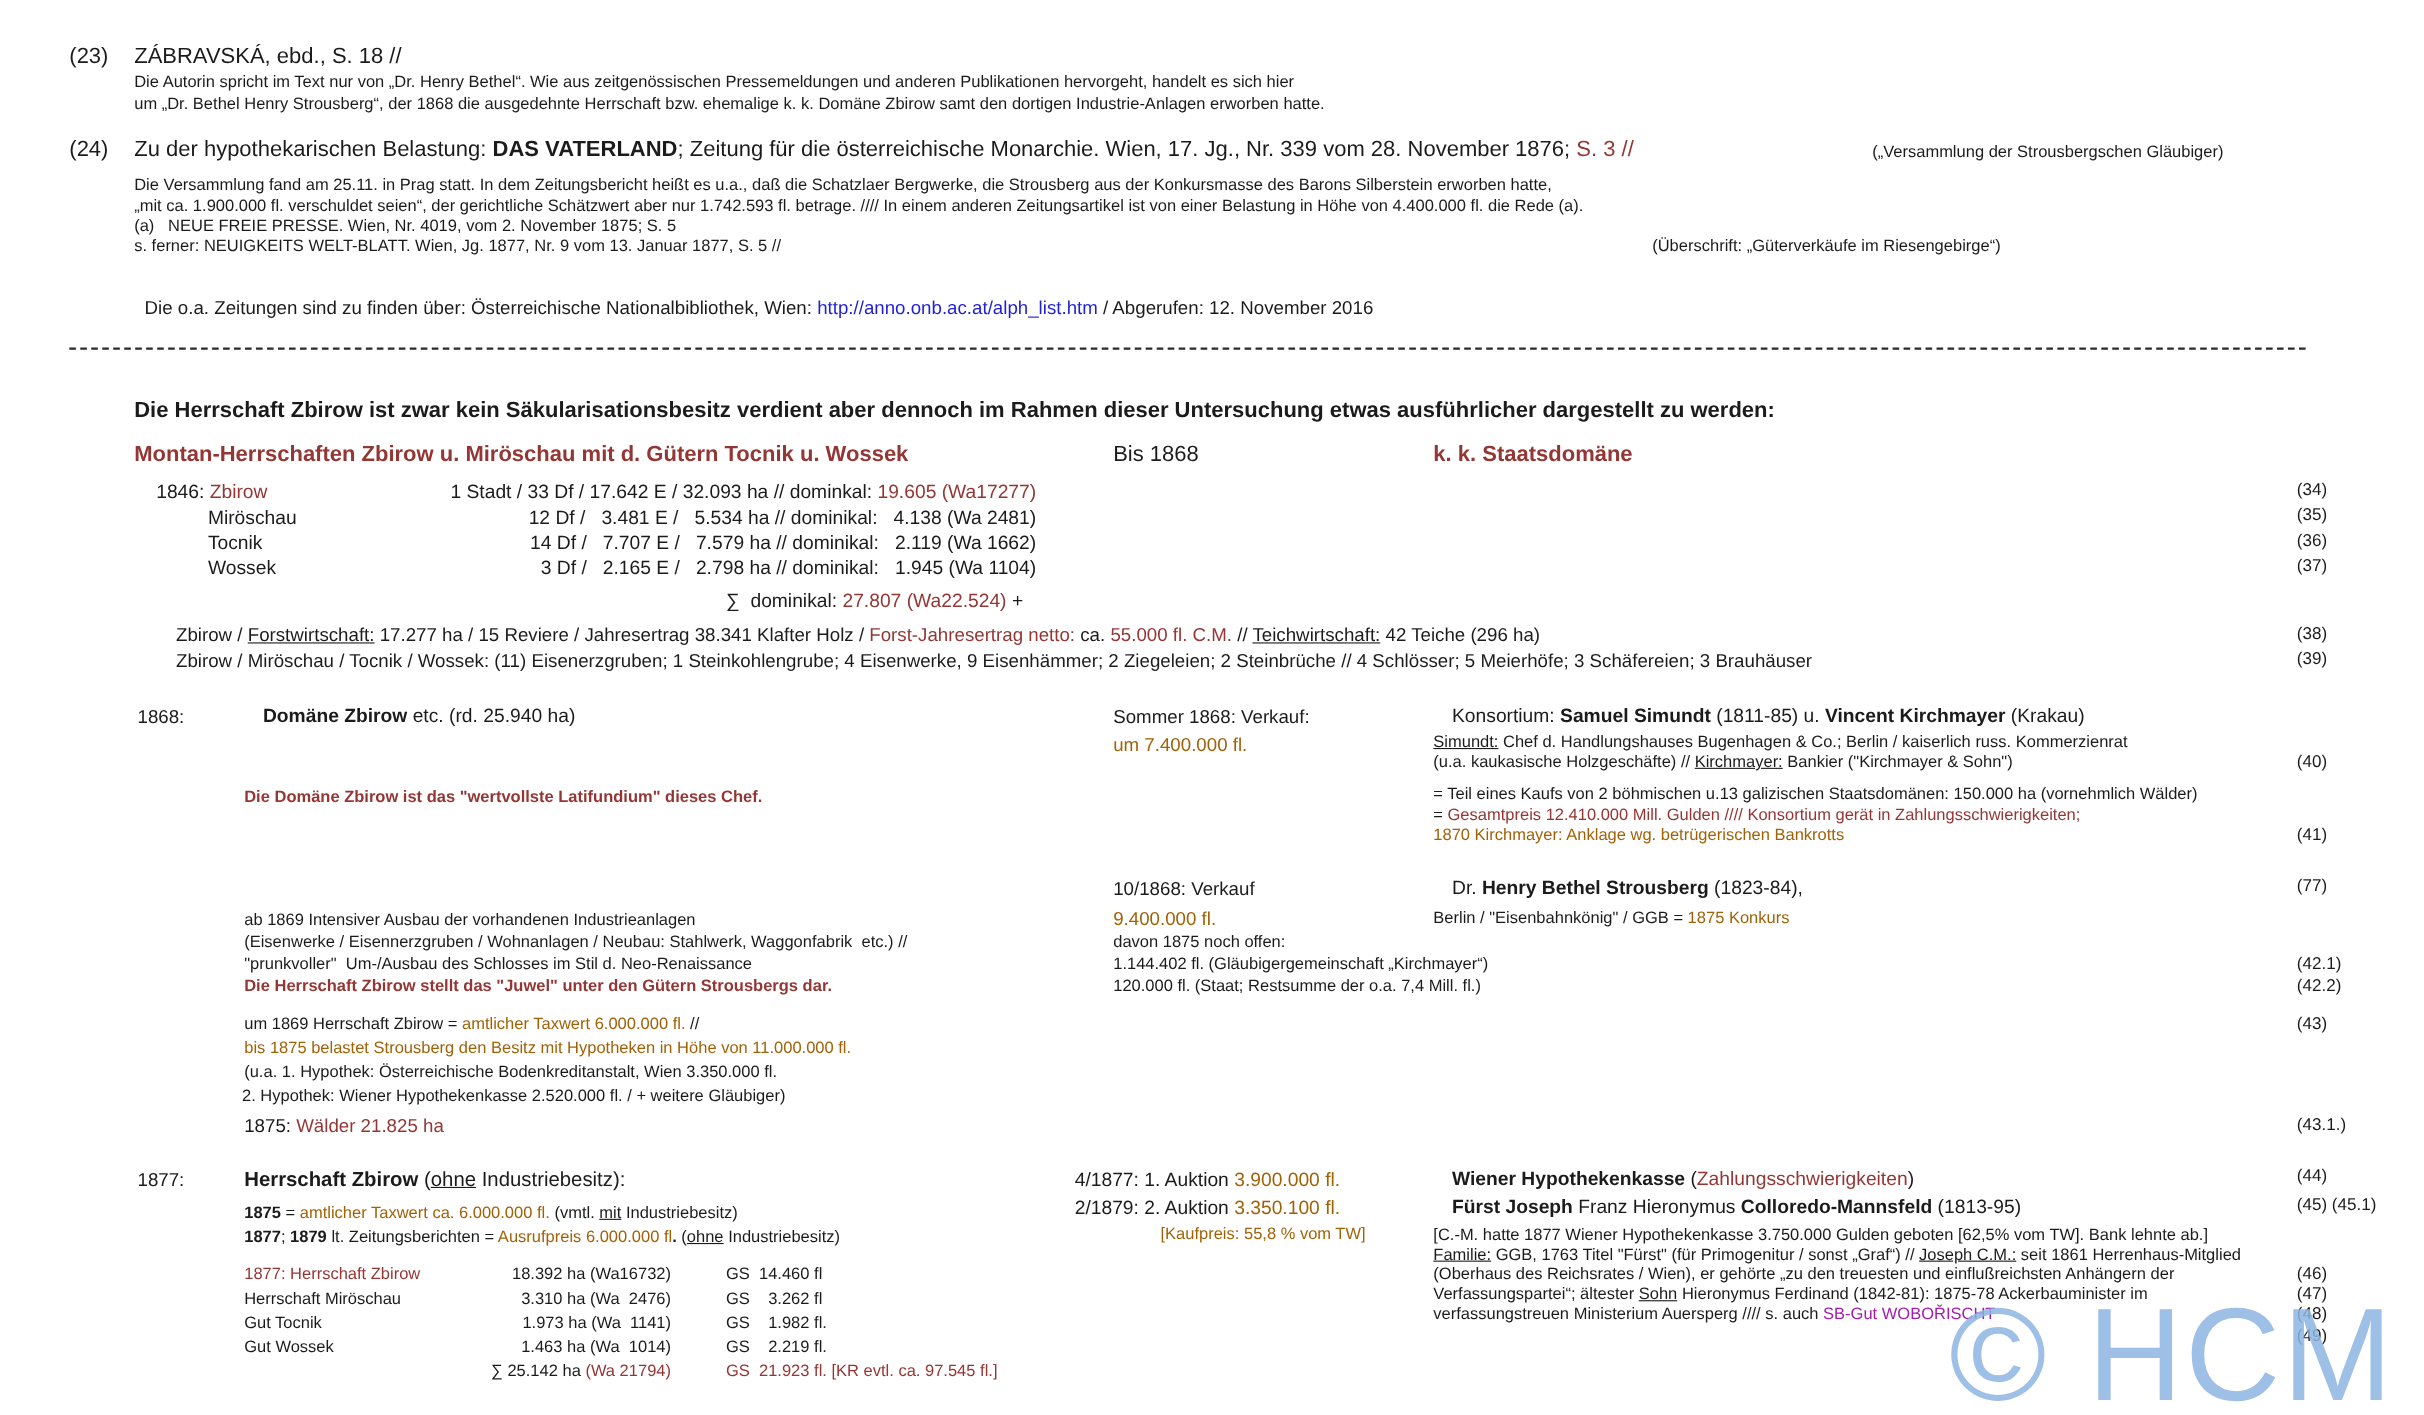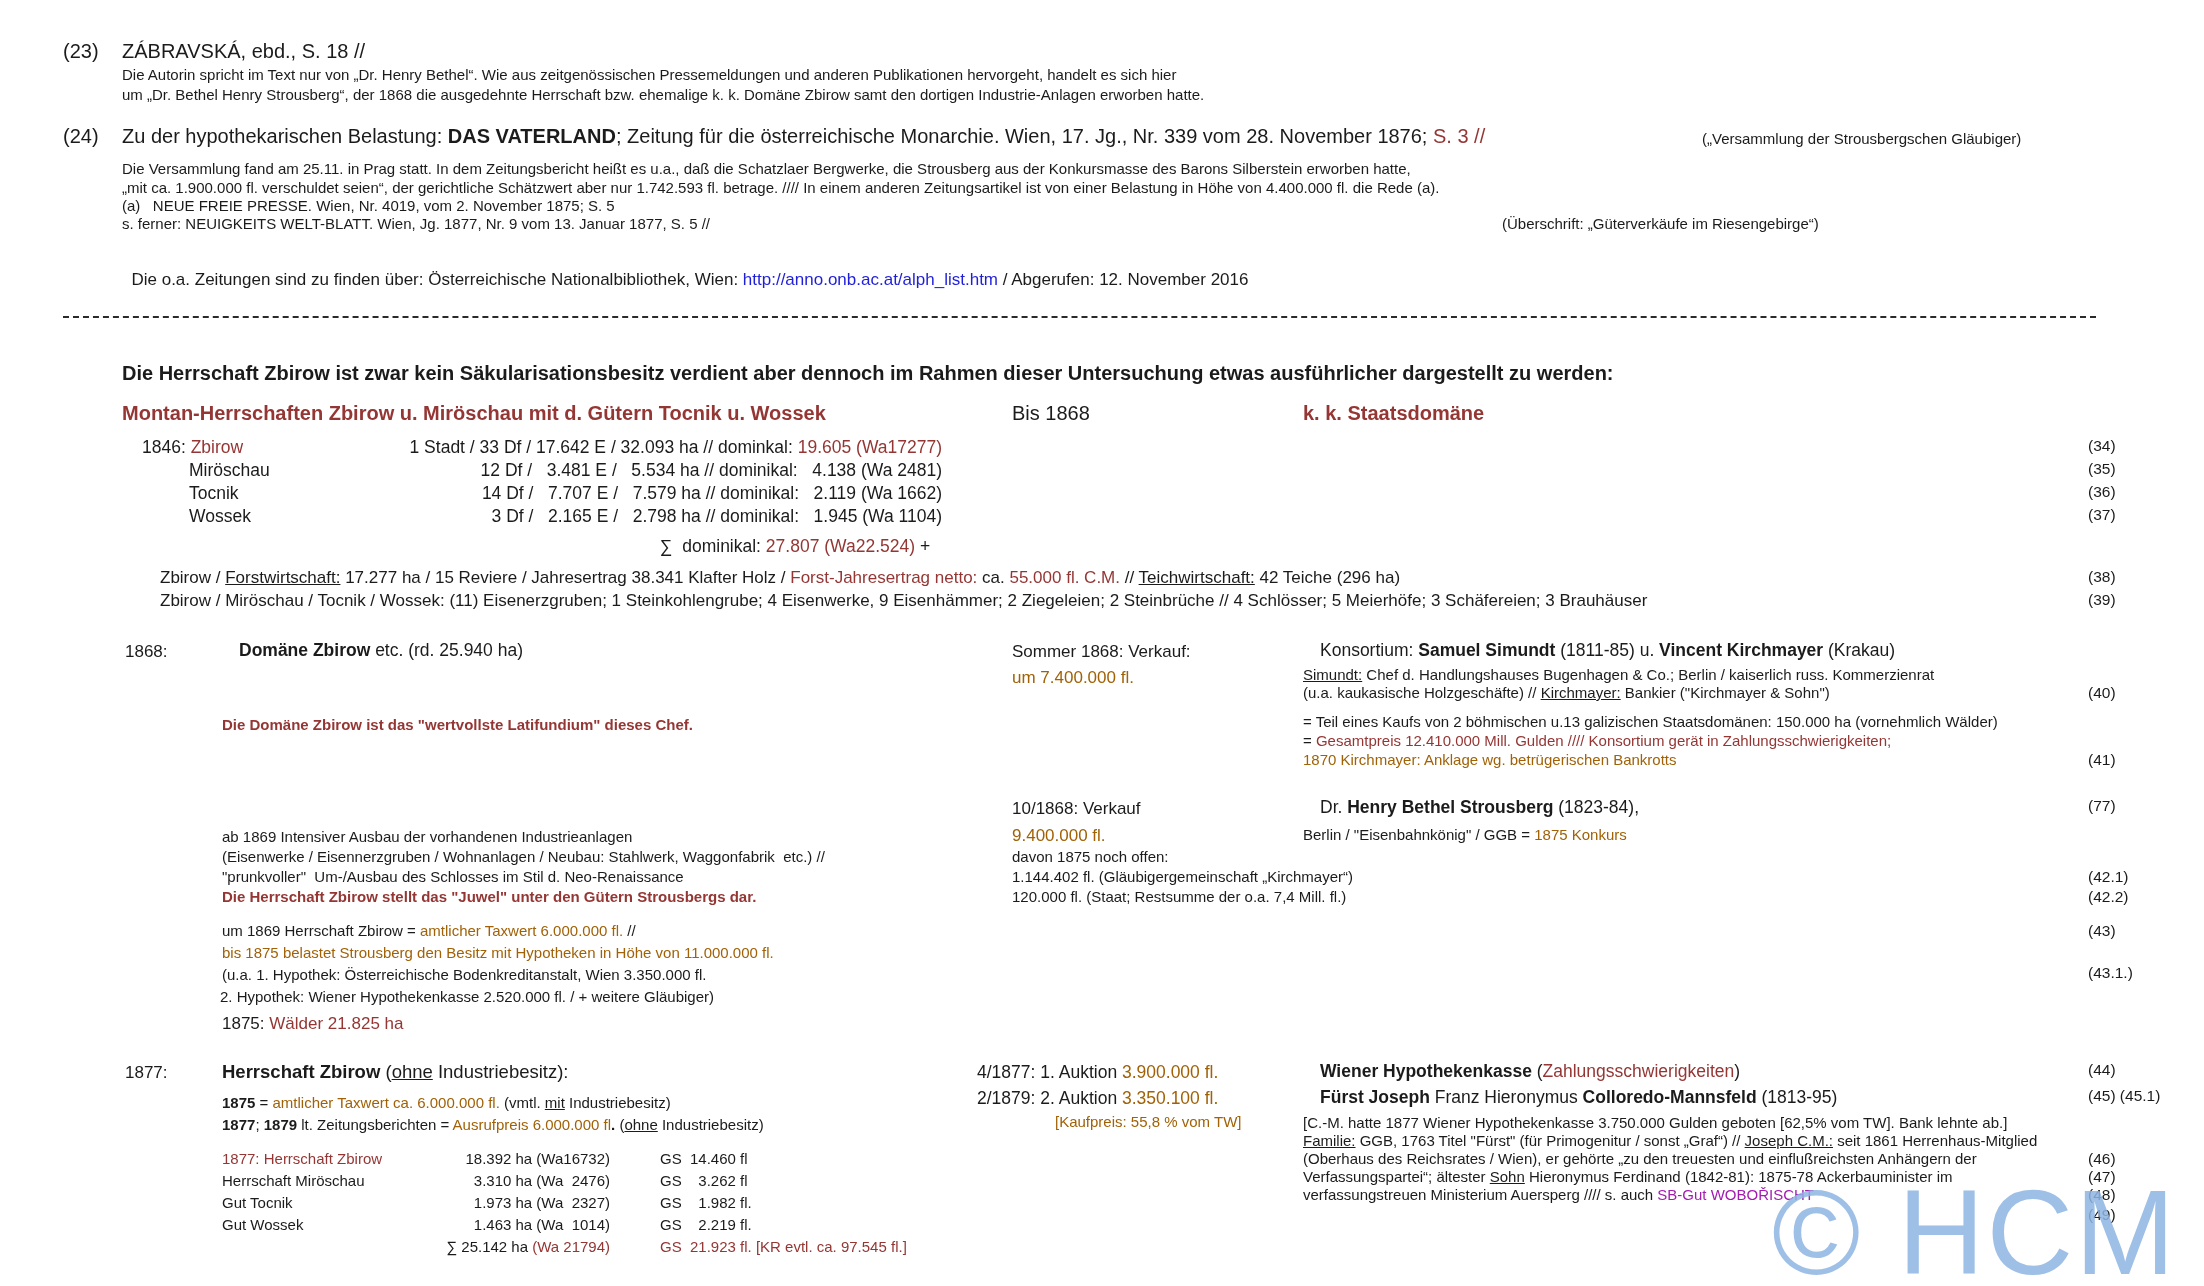--- a/index.html
+++ b/index.html
@@ -114,41 +114,41 @@
 <div class="line t15" style="left:1303px;top:1168px"><span>Verfassungspartei“; ältester </span><span class="u">Sohn</span><span> Hieronymus Ferdinand (1842-81): 1875-78 Ackerbauminister im</span></div>
 <div class="line t15" style="left:1303px;top:1186px"><span>verfassungstreuen Ministerium Auersperg //// s. auch </span><span class="purple">SB-Gut WOBOŘISCHT</span></div>
 
 <div class="line t15" style="left:222px;top:1150px"><span class="red">1877: Herrschaft Zbirow</span></div>
 <div class="line t15 right" style="left:320px;top:1150px;width:290px">18.392 ha (Wa16732)</div>
 <div class="line t15" style="left:660px;top:1150px">GS  14.460 fl</div>
 <div class="line t15" style="left:222px;top:1172px"><span>Herrschaft Miröschau</span></div>
 <div class="line t15 right" style="left:320px;top:1172px;width:290px">3.310 ha (Wa  2476)</div>
 <div class="line t15" style="left:660px;top:1172px">GS    3.262 fl</div>
 <div class="line t15" style="left:222px;top:1194px"><span>Gut Tocnik</span></div>
-<div class="line t15 right" style="left:320px;top:1194px;width:290px">1.973 ha (Wa  2327)</div>
+<div class="line t15 right" style="left:320px;top:1194px;width:290px">1.973 ha (Wa  1141)</div>
 <div class="line t15" style="left:660px;top:1194px">GS    1.982 fl.</div>
 <div class="line t15" style="left:222px;top:1216px"><span>Gut Wossek</span></div>
 <div class="line t15 right" style="left:320px;top:1216px;width:290px">1.463 ha (Wa  1014)</div>
 <div class="line t15" style="left:660px;top:1216px">GS    2.219 fl.</div>
 <div class="line t15 right" style="left:320px;top:1238px;width:290px"><span>∑ 25.142 ha </span><span class="red">(Wa 21794)</span></div>
 <div class="line t15" style="left:660px;top:1238px"><span class="red">GS  21.923 fl. [KR evtl. ca. 97.545 fl.]</span></div>
 
 <div class="ref" style="top:437px">(34)</div>
 <div class="ref" style="top:460px">(35)</div>
 <div class="ref" style="top:483px">(36)</div>
 <div class="ref" style="top:506px">(37)</div>
 <div class="ref" style="top:568px">(38)</div>
 <div class="ref" style="top:591px">(39)</div>
 <div class="ref" style="top:684px">(40)</div>
 <div class="ref" style="top:751px">(41)</div>
 <div class="ref" style="top:797px">(77)</div>
 <div class="ref" style="top:868px">(42.1)</div>
 <div class="ref" style="top:888px">(42.2)</div>
 <div class="ref" style="top:922px">(43)</div>
-<div class="ref" style="top:964px">(43.1.)</div>
+<div class="ref" style="top:1014px">(43.1.)</div>
 <div class="ref" style="top:1061px">(44)</div>
 <div class="ref" style="top:1087px">(45) (45.1)</div>
 <div class="ref" style="top:1150px">(46)</div>
 <div class="ref" style="top:1168px">(47)</div>
 <div class="ref" style="top:1186px">(48)</div>
 <div class="ref" style="top:1206px">(49)</div>
 
 <div class="watermark">© HCM</div>
 
 </body></html>

